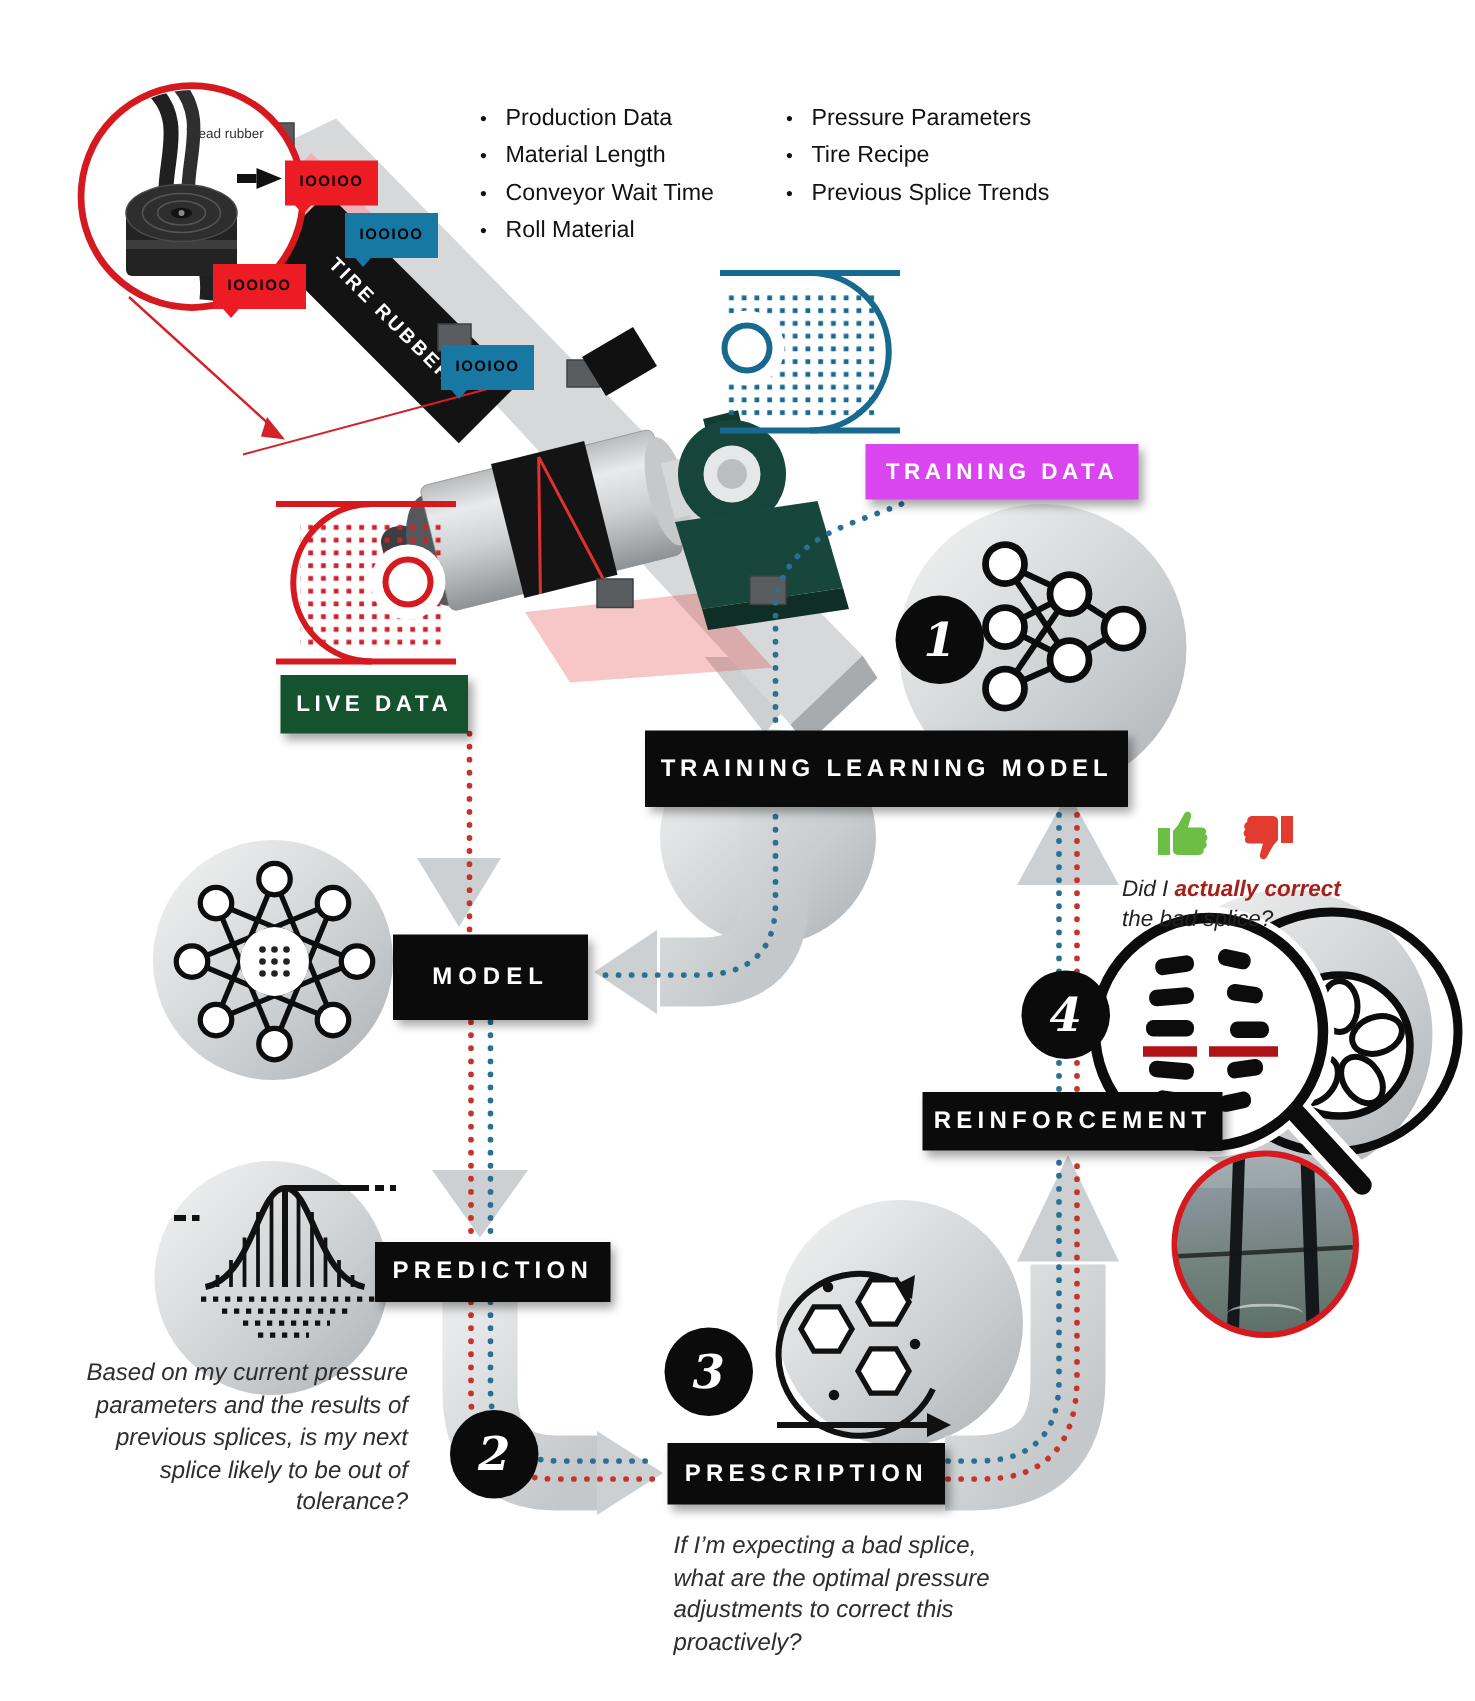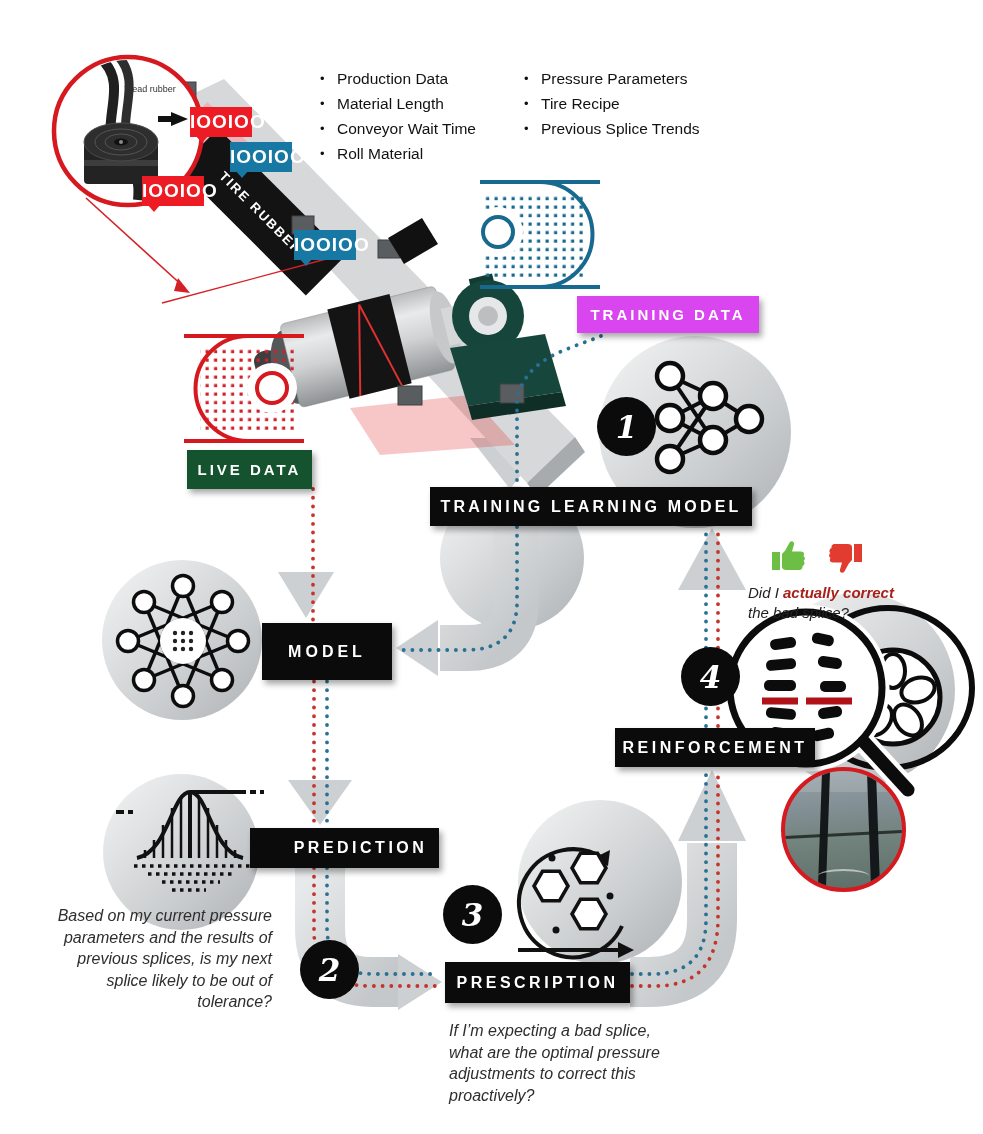--- a/index.html
+++ b/index.html
@@ -5,21 +5,21 @@
   html,body{margin:0;padding:0;background:#fff;}
   #canvas{position:relative;width:983px;height:1134px;background:#fff;overflow:hidden;
           font-family:"Liberation Sans",sans-serif;}
   #flow-svg{position:absolute;left:0;top:0;z-index:1;}
   svg text{font-family:"Liberation Sans",sans-serif;}
   .badge{position:absolute;z-index:3;display:flex;align-items:center;justify-content:center;
          color:#fff;font-weight:bold;white-space:nowrap;box-shadow:3px 4px 6px rgba(0,0,0,.35);}
   .badge.black{background:#0b0b0b;}
   .badge.blue{background:#d946ef;margin-left:20px;}
   .badge.red{background:#14532d;}
-  .tag{position:absolute;z-index:3;color:#ffffff;font-weight:bold;font-size:19px;
+  .tag{position:absolute;z-index:3;color:#000000;font-weight:bold;font-size:10px;
        text-align:center;line-height:30px;letter-spacing:1px;}
   .tag.red{background:#ED1C24;} .tag.blue{background:#1878A4;}
   .tag::after{content:"";position:absolute;left:5px;bottom:-13px;width:0;height:0;
        border:7px solid transparent;border-top-width:8px;}
   .tag.red::after{border-top-color:#ED1C24;} .tag.blue::after{border-top-color:#1878A4;}
   .step{position:absolute;z-index:4;width:59px;height:59px;border-radius:50%;background:#0b0b0b;
         color:#fff;display:flex;align-items:center;justify-content:center;
         font-family:"DejaVu Serif",serif;font-style:italic;font-weight:bold;font-size:31px;}
   ul.bullets{position:absolute;z-index:3;margin:0;padding:0;list-style:none;
         font-size:15.5px;color:#121212;line-height:25px;}
@@ -336,23 +336,23 @@
   <li>Roll Material</li>
 </ul>
 <ul class="bullets" style="left:522px;top:66px;">
   <li>Pressure Parameters</li>
   <li>Tire Recipe</li>
   <li>Previous Splice Trends</li>
 </ul>
 
 <div class="badge blue" style="left:557px;top:296px;width:182px;height:37px;font-size:15px;letter-spacing:3px;">TRAINING DATA</div>
 <div class="badge red" style="left:187px;top:450px;width:125px;height:39px;font-size:15px;letter-spacing:3px;">LIVE DATA</div>
-<div class="badge black" style="left:430px;top:487px;width:322px;height:39px;font-size:16px;letter-spacing:3.2px;">TRAINING LEARNING MODEL</div>
+<div class="badge black" style="left:430px;top:487px;width:322px;height:51px;font-size:16px;letter-spacing:3.2px;">TRAINING LEARNING MODEL</div>
 <div class="badge black" style="left:262px;top:623px;width:130px;height:57px;font-size:16px;letter-spacing:4px;">MODEL</div>
-<div class="badge black" style="left:250px;top:828px;width:157px;height:40px;font-size:16px;letter-spacing:3.5px;padding-left:32px;">PREDICTION</div>
+<div class="badge black" style="left:250px;top:828px;width:157px;height:40px;font-size:16px;letter-spacing:3.5px;">PREDICTION</div>
 <div class="badge black" style="left:445px;top:962px;width:185px;height:41px;font-size:16px;letter-spacing:3.5px;">PRESCRIPTION</div>
 <div class="badge black" style="left:615px;top:728px;width:200px;height:39px;font-size:16px;letter-spacing:3.5px;">REINFORCEMENT</div>
 
 <div class="step" style="left:597px;top:397px;">1</div>
 <div class="step" style="left:300px;top:940px;">2</div>
 <div class="step" style="left:443px;top:885px;">3</div>
 <div class="step" style="left:681px;top:647px;">4</div>
 
 <div class="question" style="left:52px;top:905px;width:220px;text-align:right;">Based on my current pressure parameters and the results of previous splices, is my next splice likely to be out of tolerance?</div>
 <div class="question" style="left:449px;top:1020px;width:228px;">If I’m expecting a bad splice, what are the optimal pressure adjustments to correct this proactively?</div>

